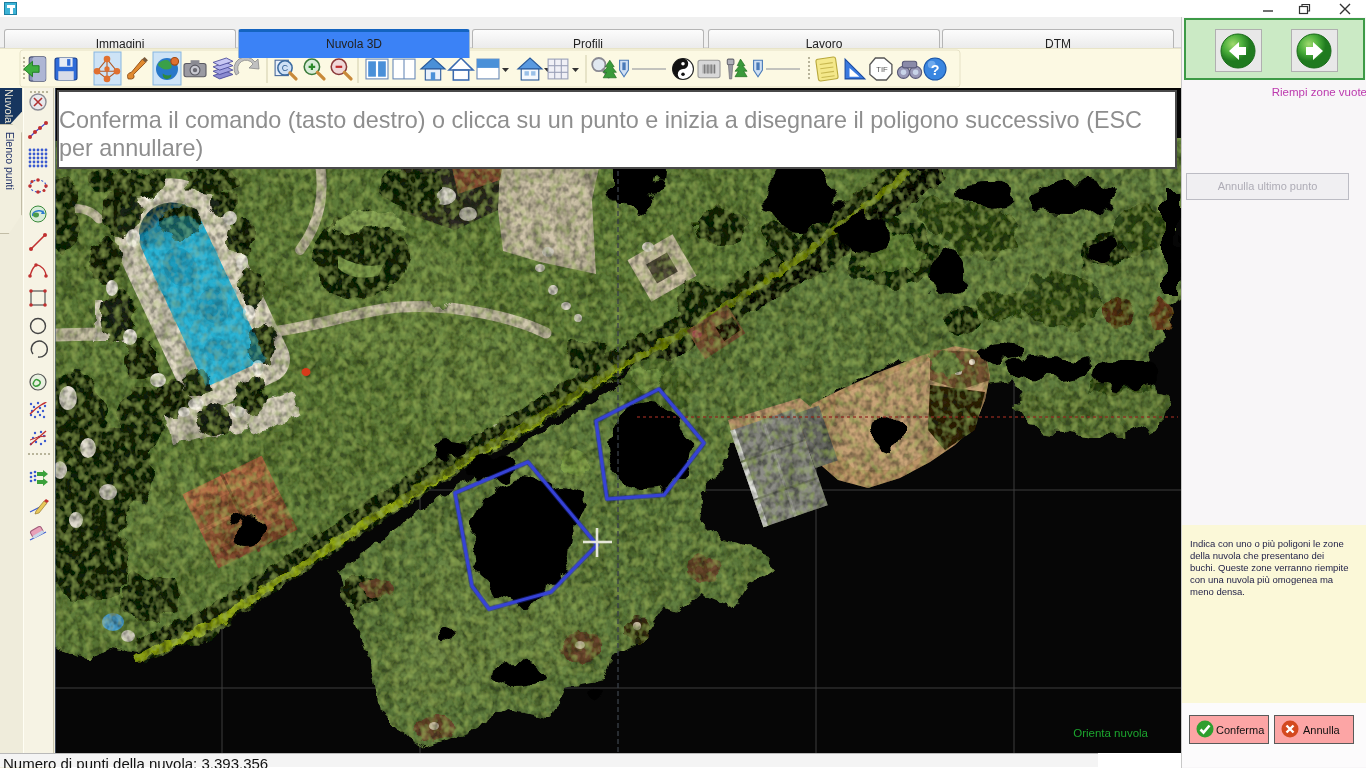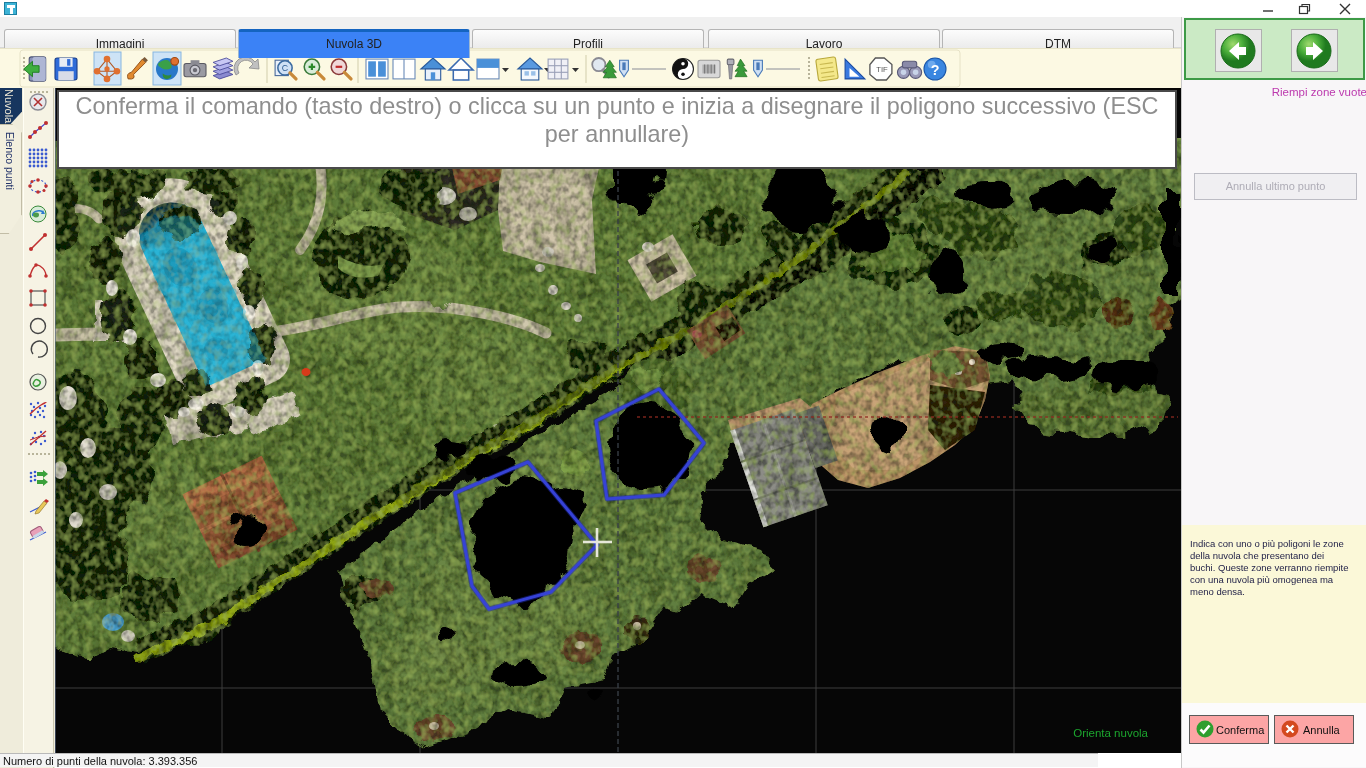--- a/index.html
+++ b/index.html
@@ -17,32 +17,32 @@
 .tab.active{background:#3b82f6;border-top:3px solid #1464c0;line-height:25px;z-index:3;border-left:1px solid #9db8d2;border-right:1px solid #9db8d2}
 
 #toolbar{position:absolute;left:0;top:48px;width:1366px;height:40px;background:#fcf9e3;border-top:1px solid #e8e4c8}
 #tbsvg{position:absolute;left:0;top:0}
 
 #sidebar{position:absolute;left:0;top:88px;width:55px;height:680px;background:#efecdb}
 #iconstrip{position:absolute;left:23px;top:0;width:31px;height:680px;background:#f6f3e4;border-left:1px solid #fffef4;border-right:1px solid #c9c5ae}
 
 #canvas{position:absolute;left:55px;top:88px;width:1126px;height:665px;background:#0369a1}
 
-#msg{position:absolute;left:57px;top:90px;width:1120px;height:79px;background:#fff;border:2px solid #4a4a4a;color:#8e8e8e;font-size:23.4px;text-align:center;padding-top:0;line-height:28px}
+#msg{position:absolute;left:57px;top:90px;width:1120px;height:79px;background:#fff;border:2px solid #4a4a4a;color:#8e8e8e;font-size:23.4px;padding-top:14px;line-height:28px}
 
 #rpanel{position:absolute;left:1181px;top:17px;width:185px;height:751px;background:#f8f6f8;border-left:1px solid #c8c8c8}
 #greenbox{position:absolute;left:2px;top:1px;width:181px;height:62px;background:#cbeac5;border:2px solid #3d9a46}
 .navbtn{position:absolute;top:9px;width:47px;height:43px;background:#e8e8e8;border:1px solid #b0b0b0}
 #rlabel{position:absolute;left:0;top:69px;width:185px;text-align:right;color:#bc39ae;font-size:11.5px}
-#annullabtn{position:absolute;left:12px;top:156px;width:163px;height:27px;background:#f0eff2;border:1px solid #bcbcc4;color:#aeacb6;font-size:11px;text-align:center;line-height:25px}
+#annullabtn{position:absolute;left:4px;top:156px;width:163px;height:27px;background:#f0eff2;border:1px solid #bcbcc4;color:#aeacb6;font-size:11px;text-align:center;line-height:25px}
 #yellowsec{position:absolute;left:0;top:508px;width:185px;height:178px;background:#fbf8d8;color:#232349;font-size:9.5px;line-height:12px;padding:13px 17px 0 8px}
 #btnrow{position:absolute;left:0;top:686px;width:185px;height:64px;background:#fcfbfc}
 .cbtn{position:absolute;top:12px;height:29px;background:#fca5a5;border:1px solid #5a5a5a;font-size:11px;color:#111}
 
-#status{position:absolute;left:0;top:753px;width:1098px;height:14px;background:#f4f4f4;border-top:1px solid #b9b9b9;font-size:11px;color:#111}
+#status{position:absolute;left:0;top:753px;width:1098px;height:14px;background:#f4f4f4;border-top:1px solid #b9b9b9;font-size:15px;color:#111}
 #status span{position:absolute;left:3px;top:1px}
 </style></head>
 <body>
 <div id="root">
 <div id="title">
       <div id="appico"></div>
 <svg class="winbtn" style="left:1261px;top:4px" width="14" height="12">
         <line x1="2" y1="7" x2="12" y2="7" stroke="#333" stroke-width="1.4"></line>
       </svg>
 <svg class="winbtn" style="left:1297px;top:2px" width="14" height="14">

